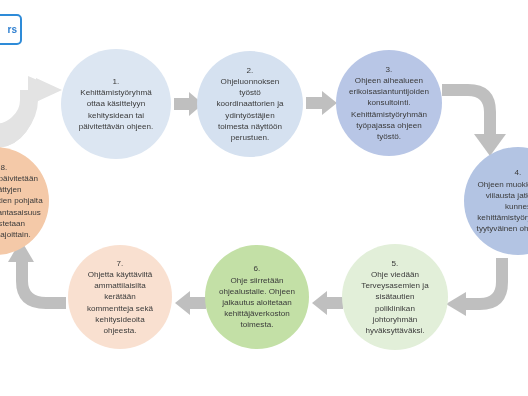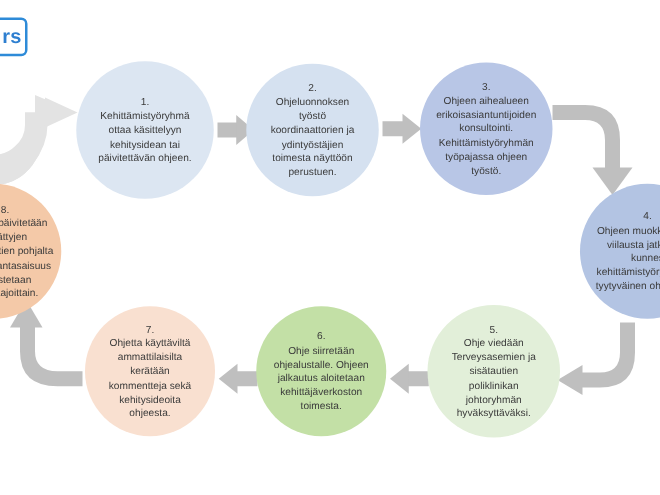--- a/index.html
+++ b/index.html
@@ -48,21 +48,21 @@
     border: 2px solid #2e8bd8;
     border-radius: 5px;
     background: #ffffff;
     display: flex;
     align-items: center;
     justify-content: flex-end;
     z-index: 6;
     overflow: hidden;
   }
   .badge-label {
-    font-size: 16px;
+    font-size: 10px;
     font-weight: bold;
     color: #2e7fd0;
     padding-right: 3px;
     white-space: nowrap;
   }
 </style>
 </head>
 <body>
 
 <div id="canvas">

